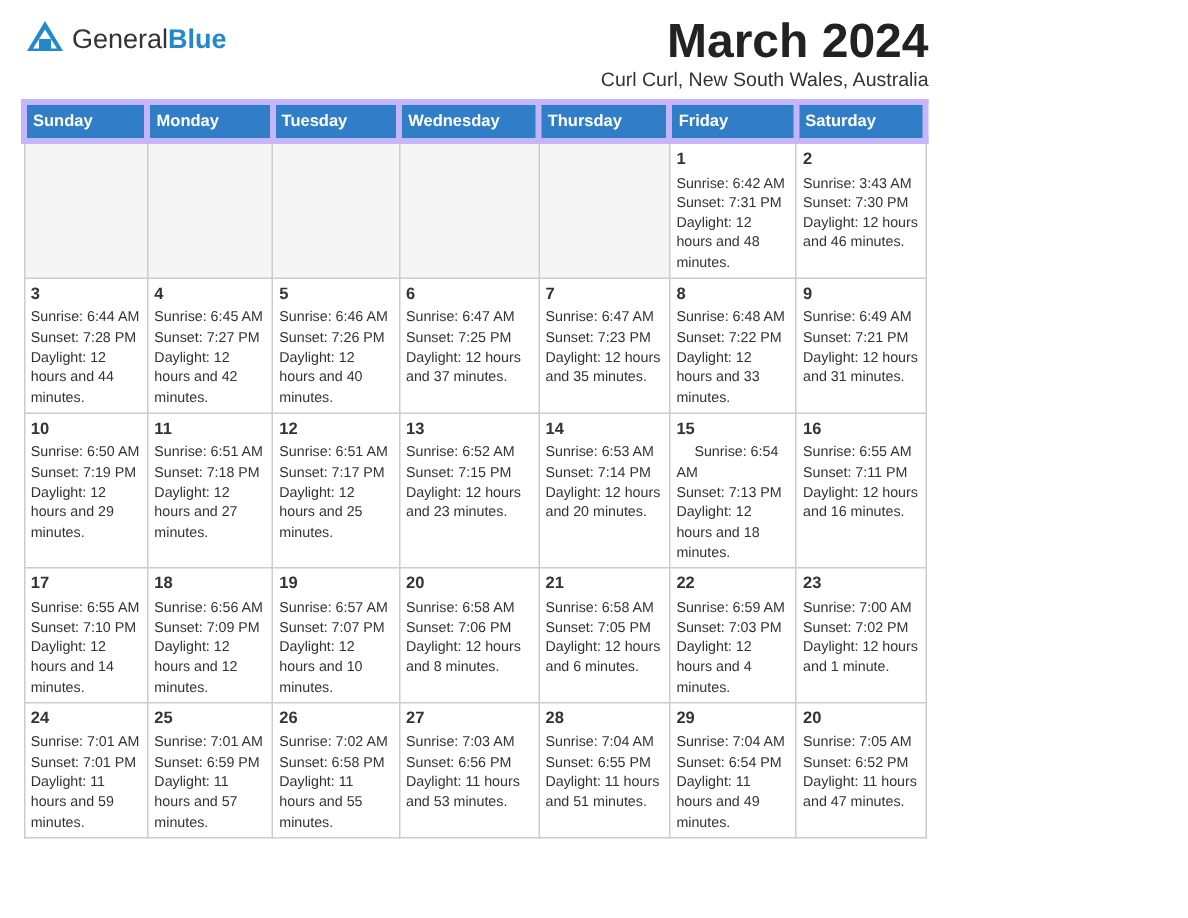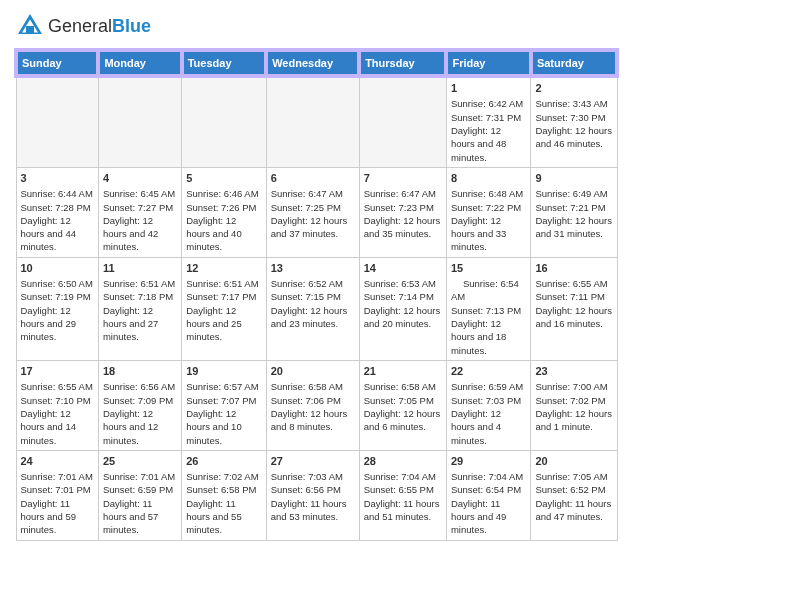--- a/index.html
+++ b/index.html
@@ -94,20 +94,22 @@
         <rect x="2" y="2" width="36" height="36" rx="4" fill="#fff"></rect>
         <polygon points="20,5 35,30 5,30" fill="#2288cc"></polygon>
         <polygon points="20,12 30,28 10,28" fill="#fff"></polygon>
         <rect x="15" y="20" width="10" height="10" fill="#2288cc"></rect>
       </svg>
       <div>
         <span style="font-size:18px;color:#333;font-weight:normal;">General</span><span style="font-size:18px;color:#2288cc;font-weight:bold;">Blue</span>
       </div>
     </div>
     <div class="title-area">
+      <div class="month-title">March 2024</div>
+      <div class="location">Curl Curl, New South Wales, Australia</div>
     </div>
   </div>
 
   <table>
     <thead>
       <tr>
       <th>Sunday</th>
           <th>Monday</th>
           <th>Tuesday</th>
           <th>Wednesday</th>

